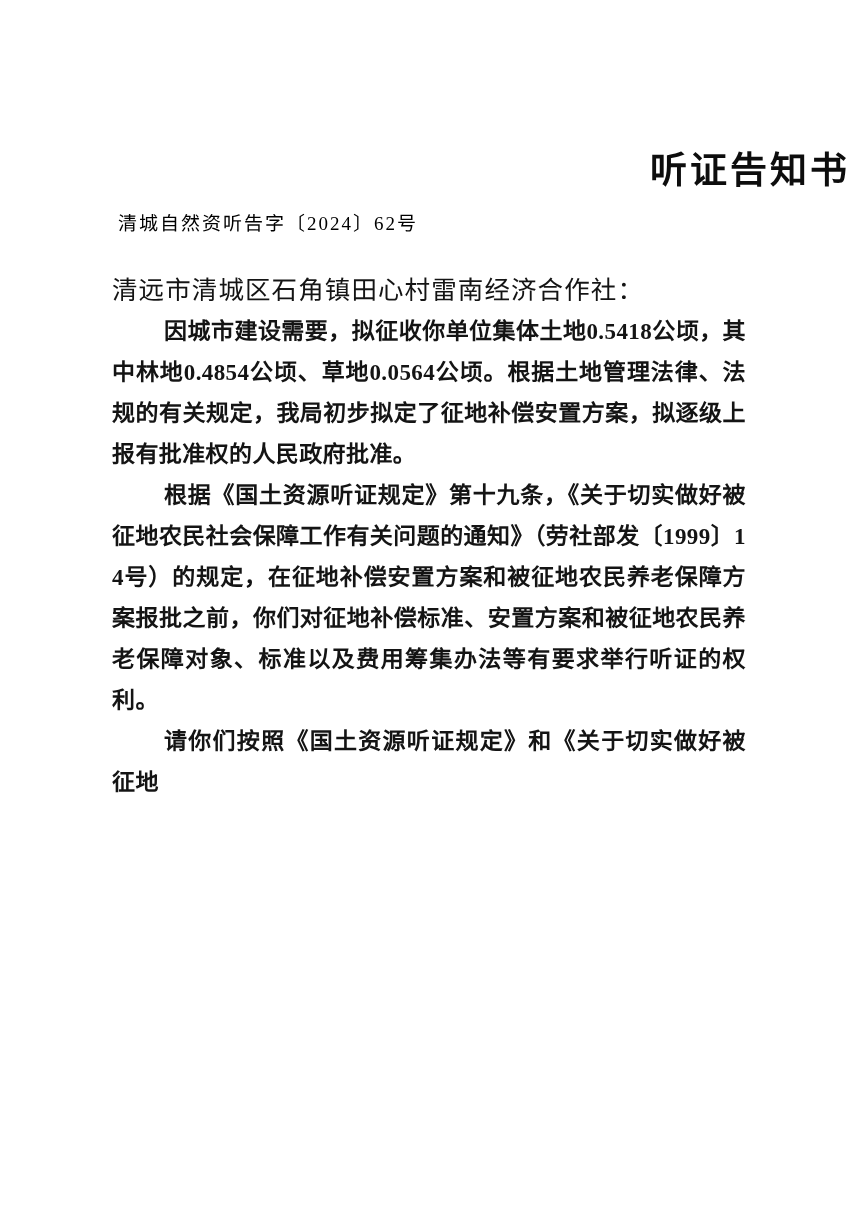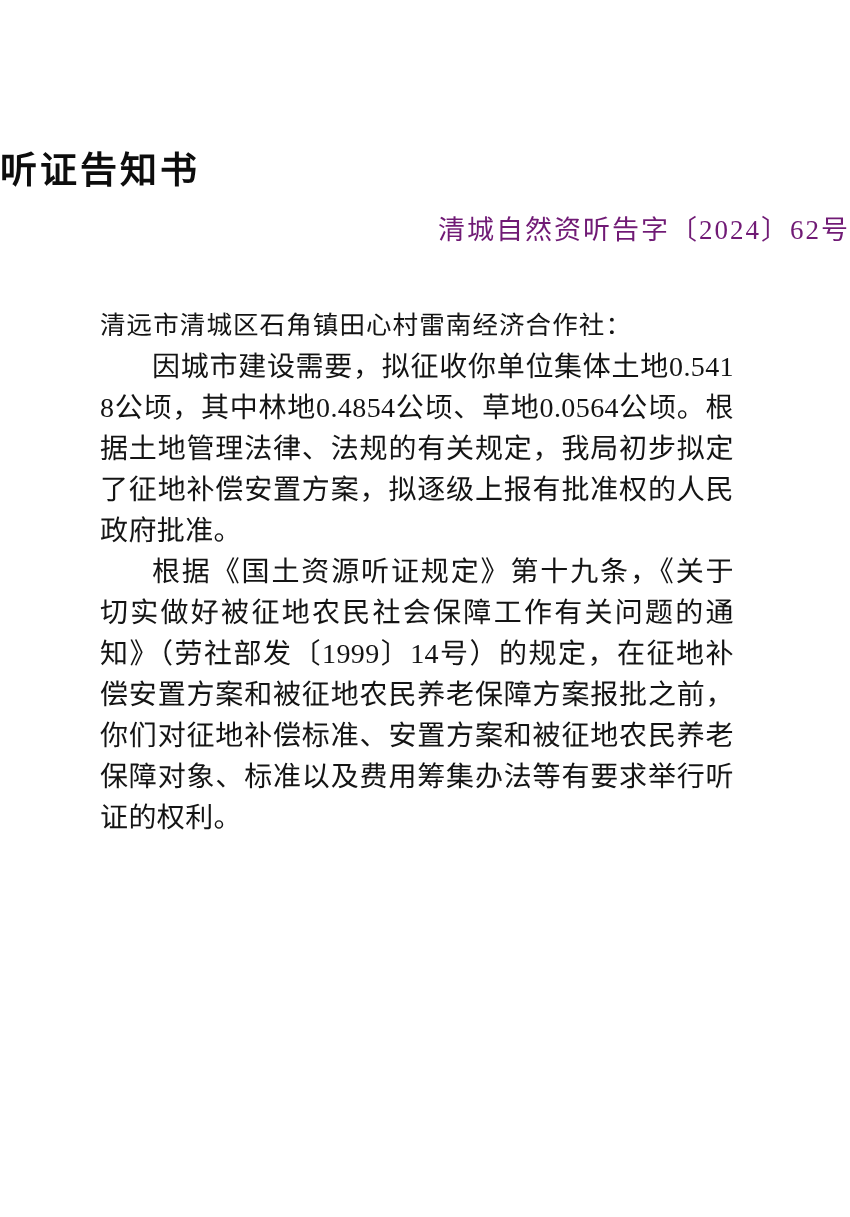--- a/index.html
+++ b/index.html
@@ -20,67 +20,67 @@
     color: #141414;
     box-sizing: border-box;
   }
 
   
   .doc-title {
     position: absolute;
     top: 140px;
     left: 0;
     width: 850px;
-    text-align: left;
+    text-align: right;
     font-size: 37px;
     font-weight: bold;
     letter-spacing: 3px;
     color: #0d0d0d;
     font-family: "DejaVu Sans", "Liberation Sans", sans-serif;
   }
 
   .doc-number {
     position: absolute;
     top: 208px;
     left: 0;
     width: 850px;
-    text-align: right;
-    font-size: 27px;
+    text-align: left;
+    font-size: 19px;
     letter-spacing: 2px;
-    color: #701a75;
+    color: #000000;
     padding-left: 118px;
     box-sizing: border-box;
   }
 
   
   .body-block {
     position: absolute;
     top: 270px;
-    left: 100px;
+    left: 112px;
     width: 634px;
-    margin-top: 35px;
   }
 
   .addressee {
     font-size: 25.5px;
     line-height: 41px;
     letter-spacing: 1.1px;
     white-space: nowrap;
   }
 
   .para {
-    font-size: 28px;
+    font-size: 23px;
     line-height: 41px;
     letter-spacing: 0.4px;
     text-align: justify;
     text-align-last: left;
     text-justify: inter-character;
     text-indent: 52px;
     margin: 0;
     word-break: break-all;
+    font-weight: bold;
   }
 
   
   .page * {
     -webkit-font-smoothing: antialiased;
   }
 </style>
 </head>
 <body>
 
@@ -89,16 +89,17 @@
   <div class="doc-title">听证告知书</div>
 
   <div class="doc-number">清城自然资听告字〔2024〕62号</div>
 
   <div class="body-block">
 
     <div class="addressee">清远市清城区石角镇田心村雷南经济合作社：</div>
 
     <p class="para">因城市建设需要，拟征收你单位集体土地0.5418公顷，其中林地0.4854公顷、草地0.0564公顷。根据土地管理法律、法规的有关规定，我局初步拟定了征地补偿安置方案，拟逐级上报有批准权的人民政府批准。</p>
     <p class="para">根据《国土资源听证规定》第十九条，《关于切实做好被征地农民社会保障工作有关问题的通知》（劳社部发〔1999〕14号）的规定，在征地补偿安置方案和被征地农民养老保障方案报批之前，你们对征地补偿标准、安置方案和被征地农民养老保障对象、标准以及费用筹集办法等有要求举行听证的权利。</p>
+    <p class="para">请你们按照《国土资源听证规定》和《关于切实做好被征地</p>
 
   </div>
 
 </div>
 
 </body></html>

